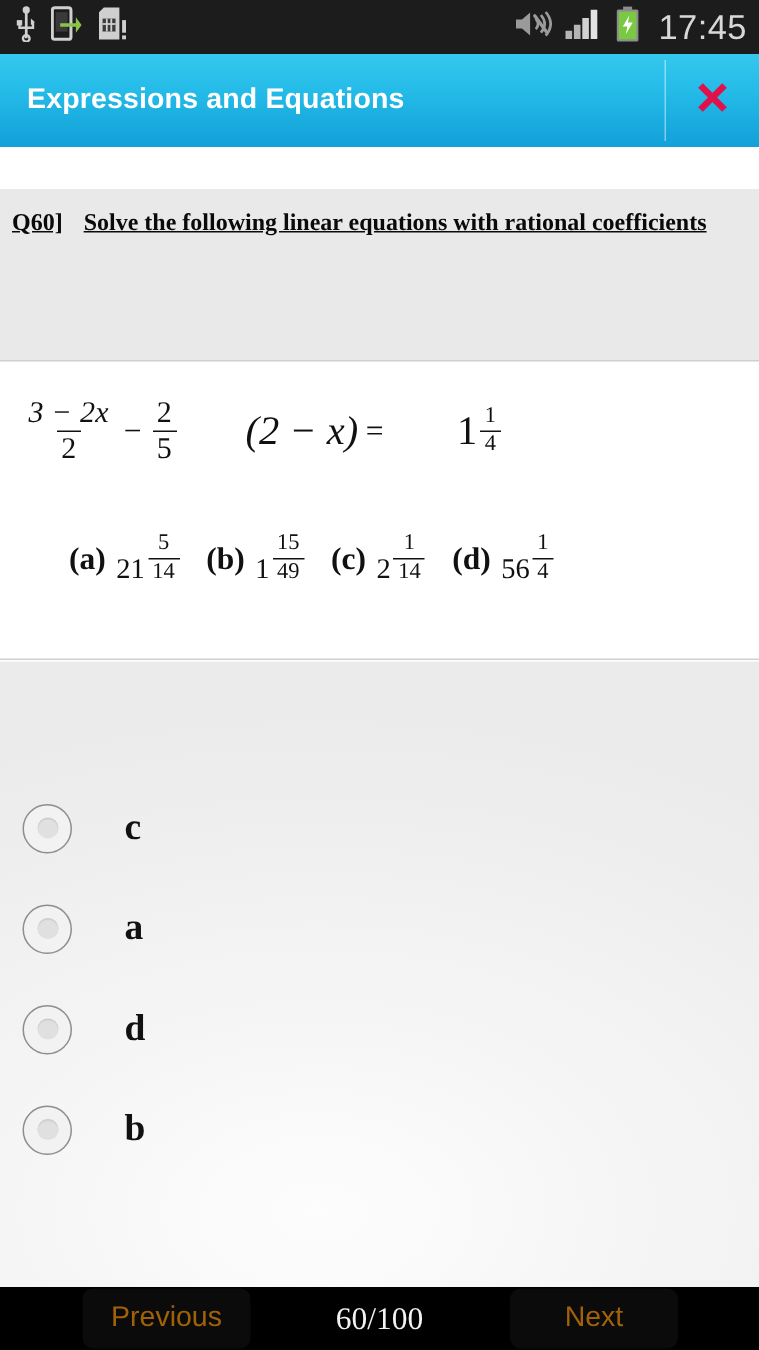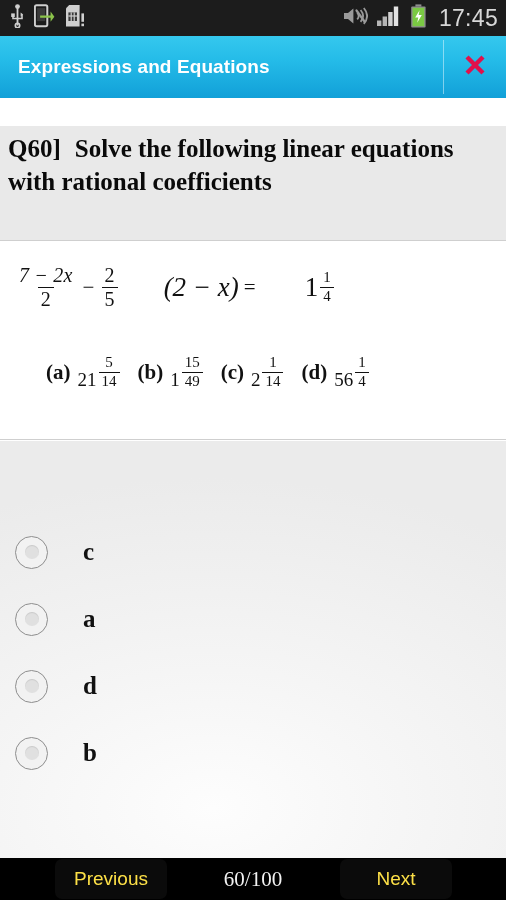--- a/index.html
+++ b/index.html
@@ -106,23 +106,24 @@
     position: absolute;
     left: 0; top: 126px;
     width: 506px; height: 114px;
     background: #e9e9e9;
     box-sizing: border-box;
     padding: 6px 10px 0 8px;
   }
   .qtext {
     font-family: "Liberation Serif", serif;
     font-weight: bold;
-    font-size: 25px;
+    font-size: 16px;
     line-height: 33px;
     color: #0a0a0a;
+    text-decoration: underline;
   }
   .qtext .qnum { margin-right: 14px; }
 
   
   .imgcard {
     position: absolute;
     left: 0; top: 240px;
     width: 506px; height: 200px;
     background: #ffffff;
     border-top: 1px solid #cfcfcf;
@@ -244,21 +245,21 @@
   .bottomnav {
     position: absolute;
     left: 0; top: 858px;
     width: 506px; height: 42px;
     background: #000000;
     display: flex;
     align-items: center;
   }
   .navbtn {
     background: #0b0b0b;
-    color: #fde047;
+    color: #a16207;
     border: none;
     border-radius: 7px;
     font-family: "Liberation Sans", sans-serif;
     font-size: 19px;
     height: 40px;
     padding: 0 18px;
     min-width: 112px;
     cursor: pointer;
   }
   .nav-prev { position: absolute; left: 55px; top: 1px; }
@@ -359,21 +360,21 @@
   <div class="qwrap">
     <div class="qtext">
       <span class="qnum">Q60]</span><span>Solve the following linear equations with rational coefficients</span>
     </div>
   </div>
 
   <div class="imgcard">
 
     <div class="eqrow">
       <span class="frac eq-f1">
-        <span class="num ital">7 − 2x</span>
+        <span class="num ital">3 − 2x</span>
         <span class="den">2</span>
       </span>
       <span class="eq-op">−</span>
       <span class="frac eq-f1">
         <span class="num">2</span>
         <span class="den">5</span>
       </span>
       <span class="eq-plain ital">(2 − x)</span>
       <span class="eq-op">=</span>
       <span class="eq-plain">1</span>

